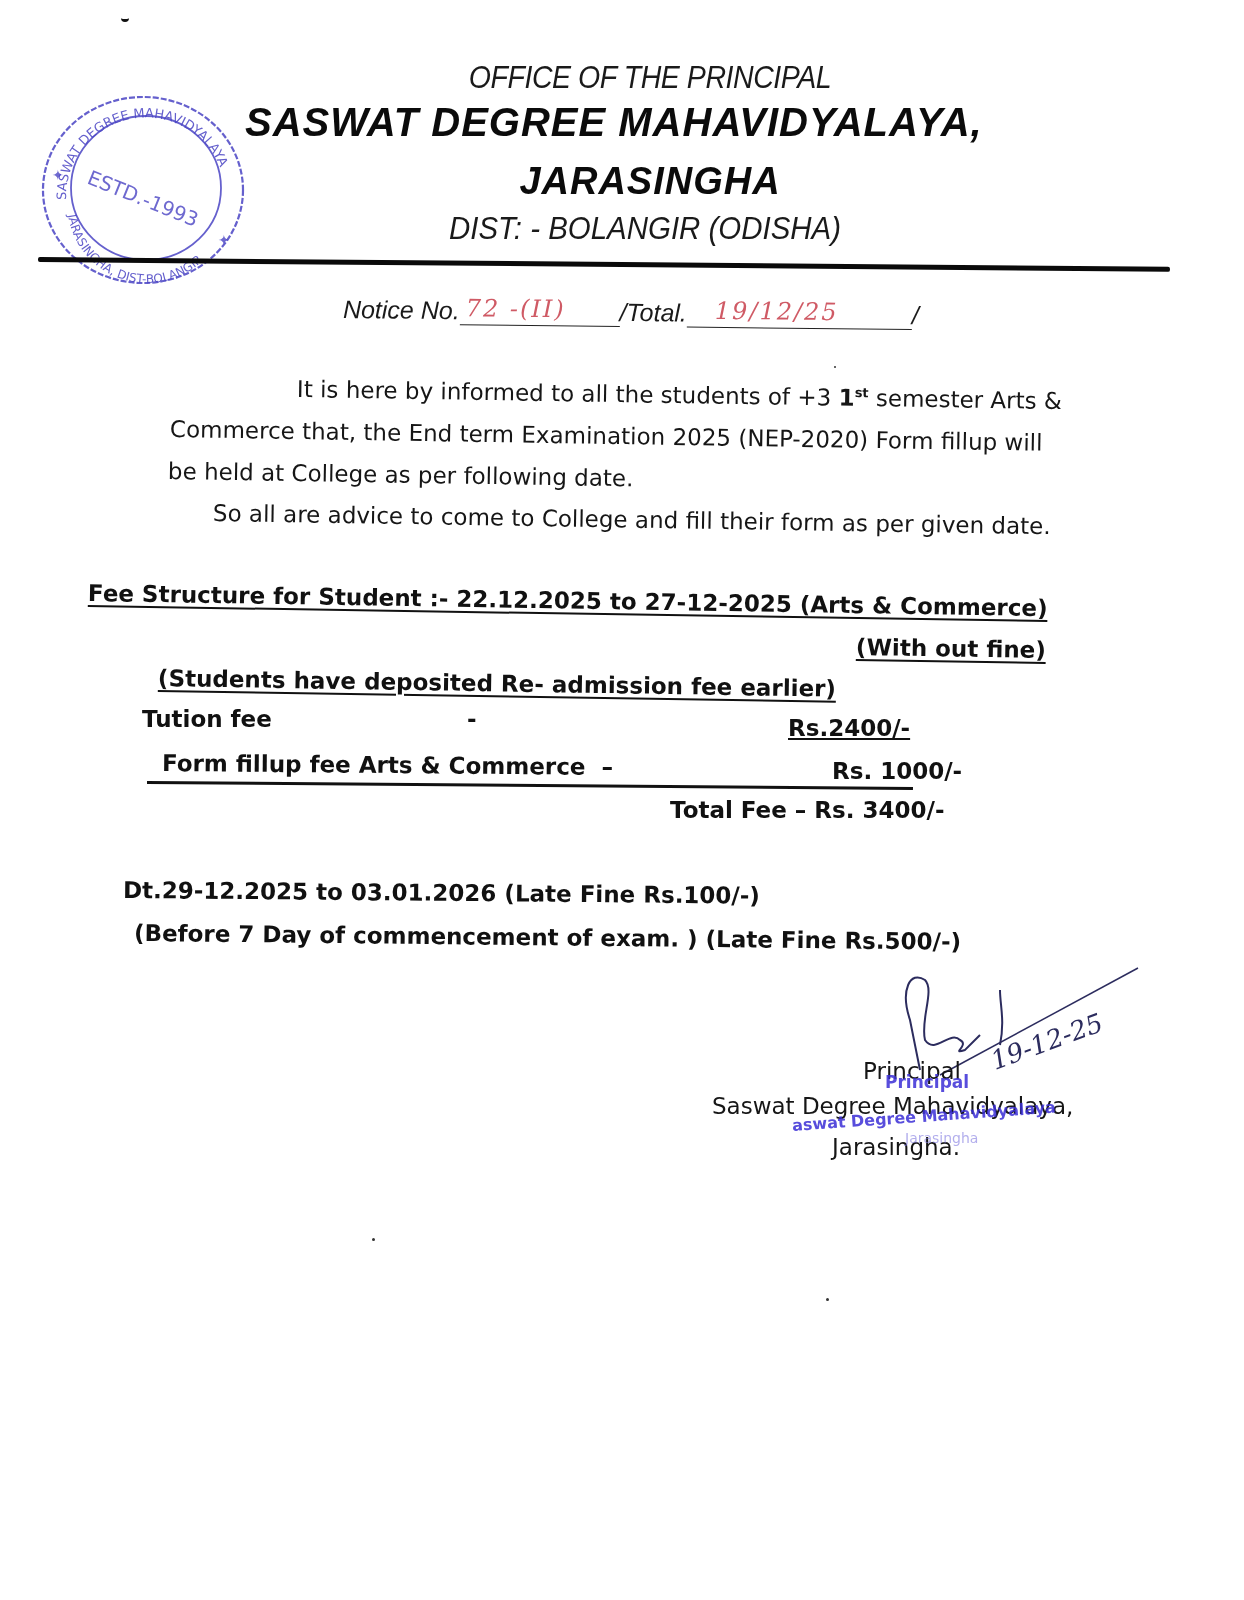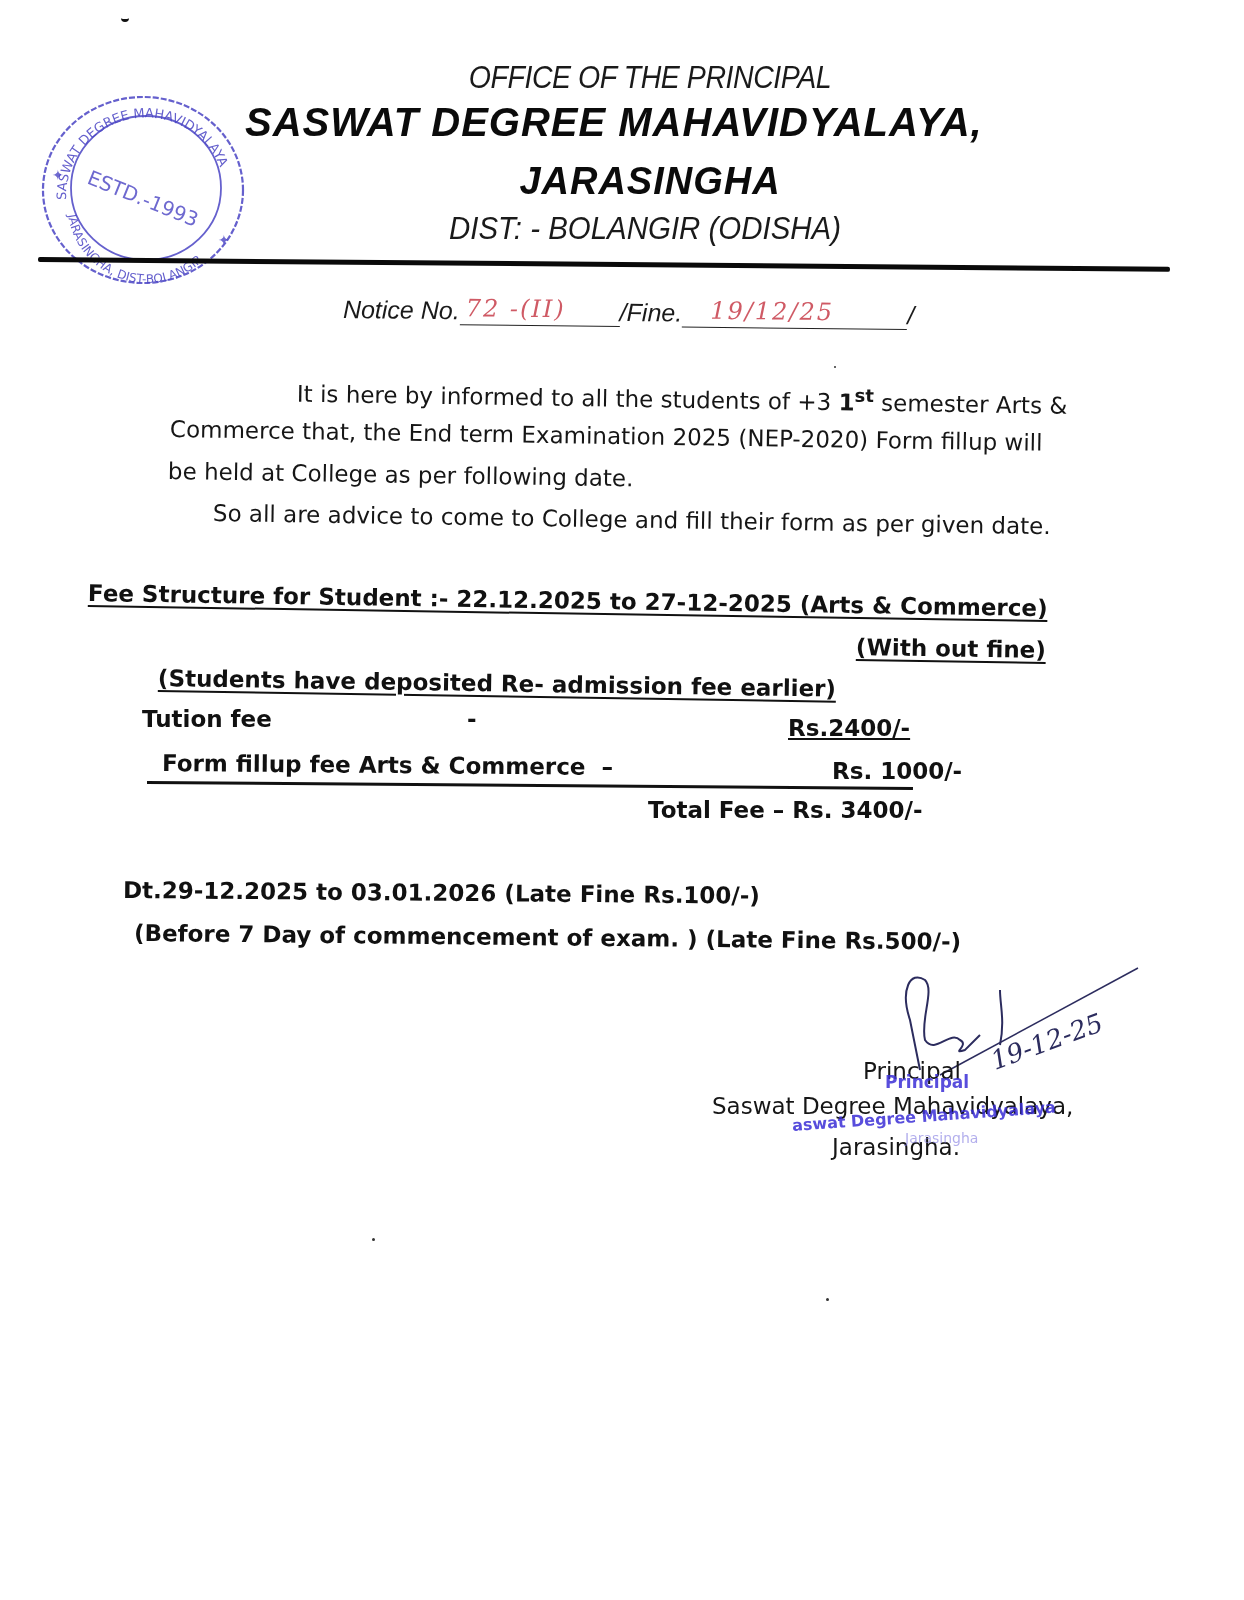--- a/index.html
+++ b/index.html
@@ -99,21 +99,21 @@
     }
 
     
     .para {
       font-family: "DejaVu Sans", sans-serif;
       font-size: 23px;
       color: #161616;
       white-space: nowrap;
       transform-origin: left center;
     }
-    .para sup { font-size: 18px; font-weight: bold; }
+    .para sup { font-size: 13px; font-weight: bold; }
     .para b { font-weight: bold; }
 
     .bold-line {
       font-family: "DejaVu Sans", sans-serif;
       font-weight: bold;
       font-size: 23px;
       color: #111;
       white-space: nowrap;
       transform-origin: left center;
     }
@@ -170,21 +170,21 @@
   <text x="180" y="150" font-family="DejaVu Sans, sans-serif" font-size="14" fill="#4a44c4" opacity="0.8">✦</text>
 </svg>
 
 <div class="abs office-line">OFFICE OF THE PRINCIPAL</div>
 <div class="abs college-name">SASWAT DEGREE MAHAVIDYALAYA,</div>
 <div class="abs college-place">JARASINGHA</div>
 <div class="abs district-line">DIST: - BOLANGIR (ODISHA)</div>
 <div class="abs header-rule"></div>
 
 <div class="abs notice-row">
-  <span>Notice No.</span><span class="blank" style="width:160px;"><span class="handwritten">72 -(II)</span></span><span>/Fine.</span><span class="blank" style="width:225px;"><span class="handwritten" style="left:28px;">19/12/25</span></span><span>/</span>
+  <span>Notice No.</span><span class="blank" style="width:160px;"><span class="handwritten">72 -(II)</span></span><span>/Total.</span><span class="blank" style="width:225px;"><span class="handwritten" style="left:28px;">19/12/25</span></span><span>/</span>
 </div>
 
 <div class="abs para" style="left:297px;top:376px;transform:rotate(0.9deg);">
   <span>It is here by informed to all the students of +3 </span><b>1</b><sup>st</sup><span>  semester Arts &amp;</span>
 </div>
 <div class="abs para" style="left:170px;top:416px;transform:rotate(0.9deg);">Commerce that, the End term Examination 2025 (NEP-2020) Form fillup  will</div>
 <div class="abs para" style="left:168px;top:458px;transform:rotate(0.9deg);">be held at College as per following date.</div>
 <div class="abs para" style="left:213px;top:500px;transform:rotate(0.9deg);">So all are advice to come to College and fill their form as per given date.</div>
 
 <div class="abs bold-line underline" style="left:88px;top:580px;transform:rotate(0.9deg);font-weight:normal;">
@@ -196,21 +196,21 @@
 <div class="abs bold-line" style="left:142px;top:706px;">Tution fee</div>
 <div class="abs bold-line" style="left:467px;top:706px;">-</div>
 <div class="abs bold-line" style="left:788px;top:715px;text-decoration:underline;">Rs.2400/-</div>
 
 <div class="abs bold-line" style="left:162px;top:750px;transform:rotate(0.5deg);">
   <span>Form fillup fee Arts &amp; Commerce</span>&nbsp;&nbsp;<span>–</span>
 </div>
 <div class="abs bold-line" style="left:832px;top:758px;">Rs. 1000/-</div>
 
 <div class="abs fee-rule" style="left:147px;top:781px;width:766px;transform:rotate(0.45deg);"></div>
-<div class="abs bold-line" style="left:648px;top:797px;text-align:center;">Total Fee – Rs. 3400/-</div>
+<div class="abs bold-line" style="left:670px;top:797px;text-align:center;">Total Fee – Rs. 3400/-</div>
 
 <div class="abs bold-line" style="left:123px;top:877px;transform:rotate(0.5deg);">Dt.29-12.2025 to 03.01.2026  (Late Fine Rs.100/-)</div>
 <div class="abs bold-line" style="left:134px;top:920px;transform:rotate(0.6deg);">(Before 7 Day of commencement of exam. ) (Late Fine Rs.500/-)</div>
 
 <svg class="abs" style="left:880px;top:960px;width:270px;height:120px;" viewBox="0 0 270 120">
   <path d="M40 110 L 30 60 C 20 30, 30 10, 45 20 C 55 30, 40 60, 45 80 C 55 95, 70 70, 80 80 C 90 85, 70 95, 85 90 L 100 75" fill="none" stroke="#2c2c5e" stroke-width="2"></path>
   <path d="M120 30 C 120 45, 125 60, 120 85" fill="none" stroke="#2c2c5e" stroke-width="2"></path>
   <path d="M60 115 L 258 8" fill="none" stroke="#2c2c5e" stroke-width="1.5"></path>
   <text x="115" y="110" font-family="DejaVu Serif, serif" font-style="italic" font-size="26" fill="#2c2c5e" transform="rotate(-20 115 110)">19-12-25</text>
 </svg>

